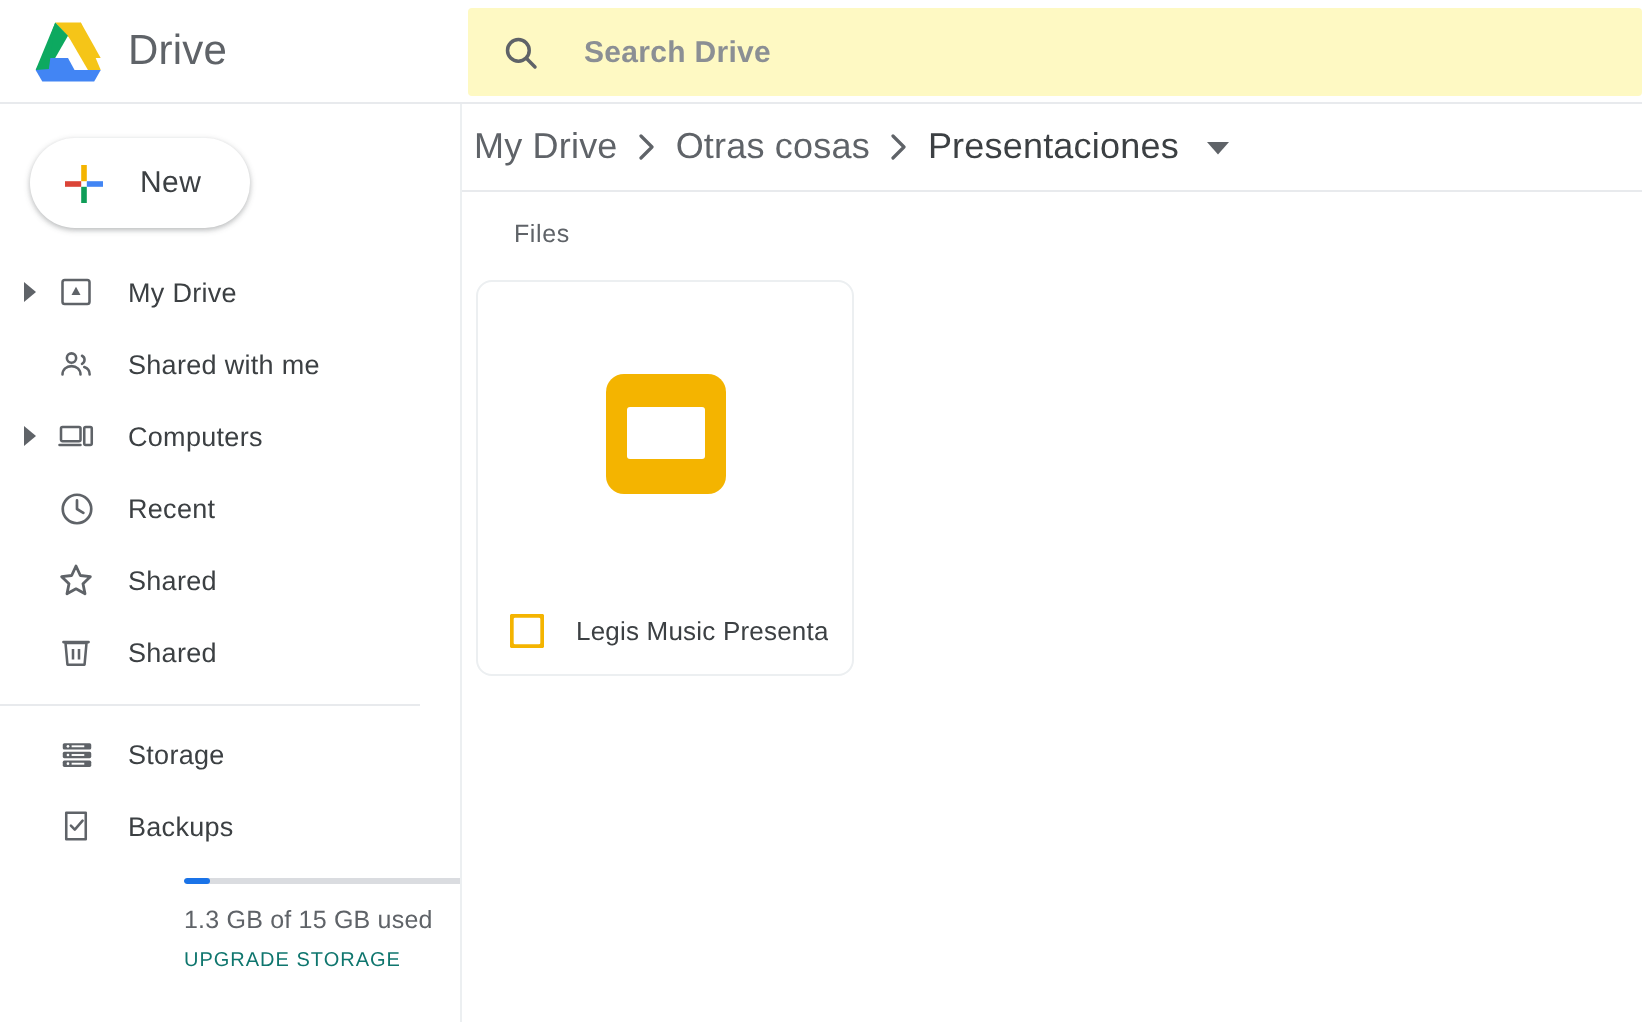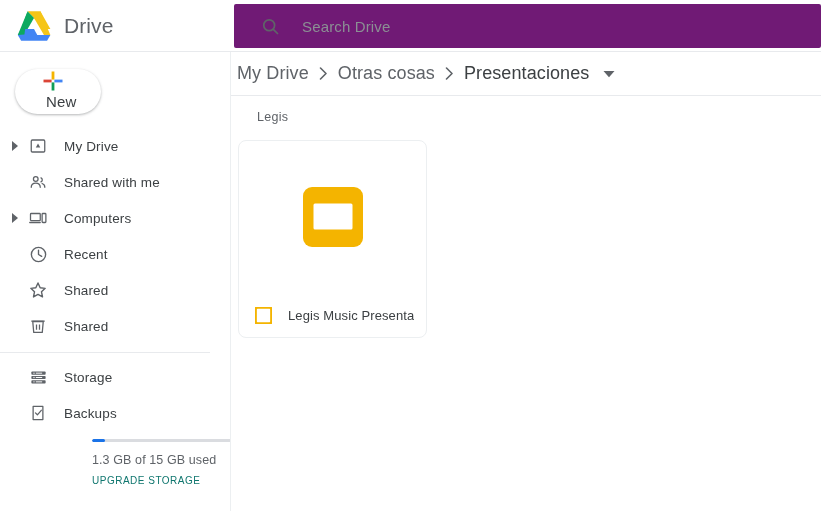--- a/index.html
+++ b/index.html
@@ -51,26 +51,27 @@
     flex: 1;
     display: flex;
     align-items: flex-start;
     padding-top: 4px;
     box-sizing: border-box;
   }
   .searchbar {
     margin-left: 4px;
     height: 44px;
     width: 100%;
-    background: #701a75;
+    background: #fef9c3;
     border-radius: 2px;
     display: flex;
     align-items: center;
-    padding-left: 26px;
-    box-sizing: border-box;
+    padding-left: 16px;
+    box-sizing: border-box;
+    font-weight: bold;
   }
   .search-icon { width: 21px; height: 21px; flex: none; color:#5f6368; }
   .search-placeholder {
     font-size: 15px;
     color: #8b8f94;
     margin-left: 21px;
     letter-spacing: .15px;
   }
 
   
@@ -86,21 +87,20 @@
   .new-btn {
     display: inline-flex;
     align-items: center;
     height: 45px;
     padding: 0 24px 0 15px;
     border-radius: 24px;
     background: #fff;
     box-shadow: 0 1px 3px rgba(60,64,67,.28), 0 1px 2px rgba(60,64,67,.12);
     cursor: pointer;
     box-sizing: border-box;
-    flex-direction: column;
   }
   .plus-icon { width: 24px; height: 24px; flex:none; }
   .new-label {
     font-size: 15px;
     color: #3c4043;
     margin-left: 16px;
     letter-spacing: .2px;
   }
 
   .nav { margin-top: 14px; }
@@ -474,21 +474,21 @@
       <span class="crumb current">Presentaciones</span>
       <span class="crumb-caret">
         <svg width="12" height="8" viewBox="0 0 12 8">
             <path d="M0.5 1 L11.5 1 L6 7.2 Z" fill="currentColor"></path>
           </svg>
       </span>
     </div>
 
     <div class="content-divider"></div>
 
-    <div class="section-label">Legis</div>
+    <div class="section-label">Files</div>
 
     <div class="grid">
       <div class="file-card">
         <div class="thumb">
           <svg class="slides-big" viewBox="0 0 60 60">
             <rect x="0" y="0" width="60" height="60" rx="9" fill="#F4B400"></rect>
             <rect x="10.5" y="16.5" width="39" height="26" rx="1.5" fill="#ffffff"></rect>
           </svg>
         </div>
         <div class="card-footer">

